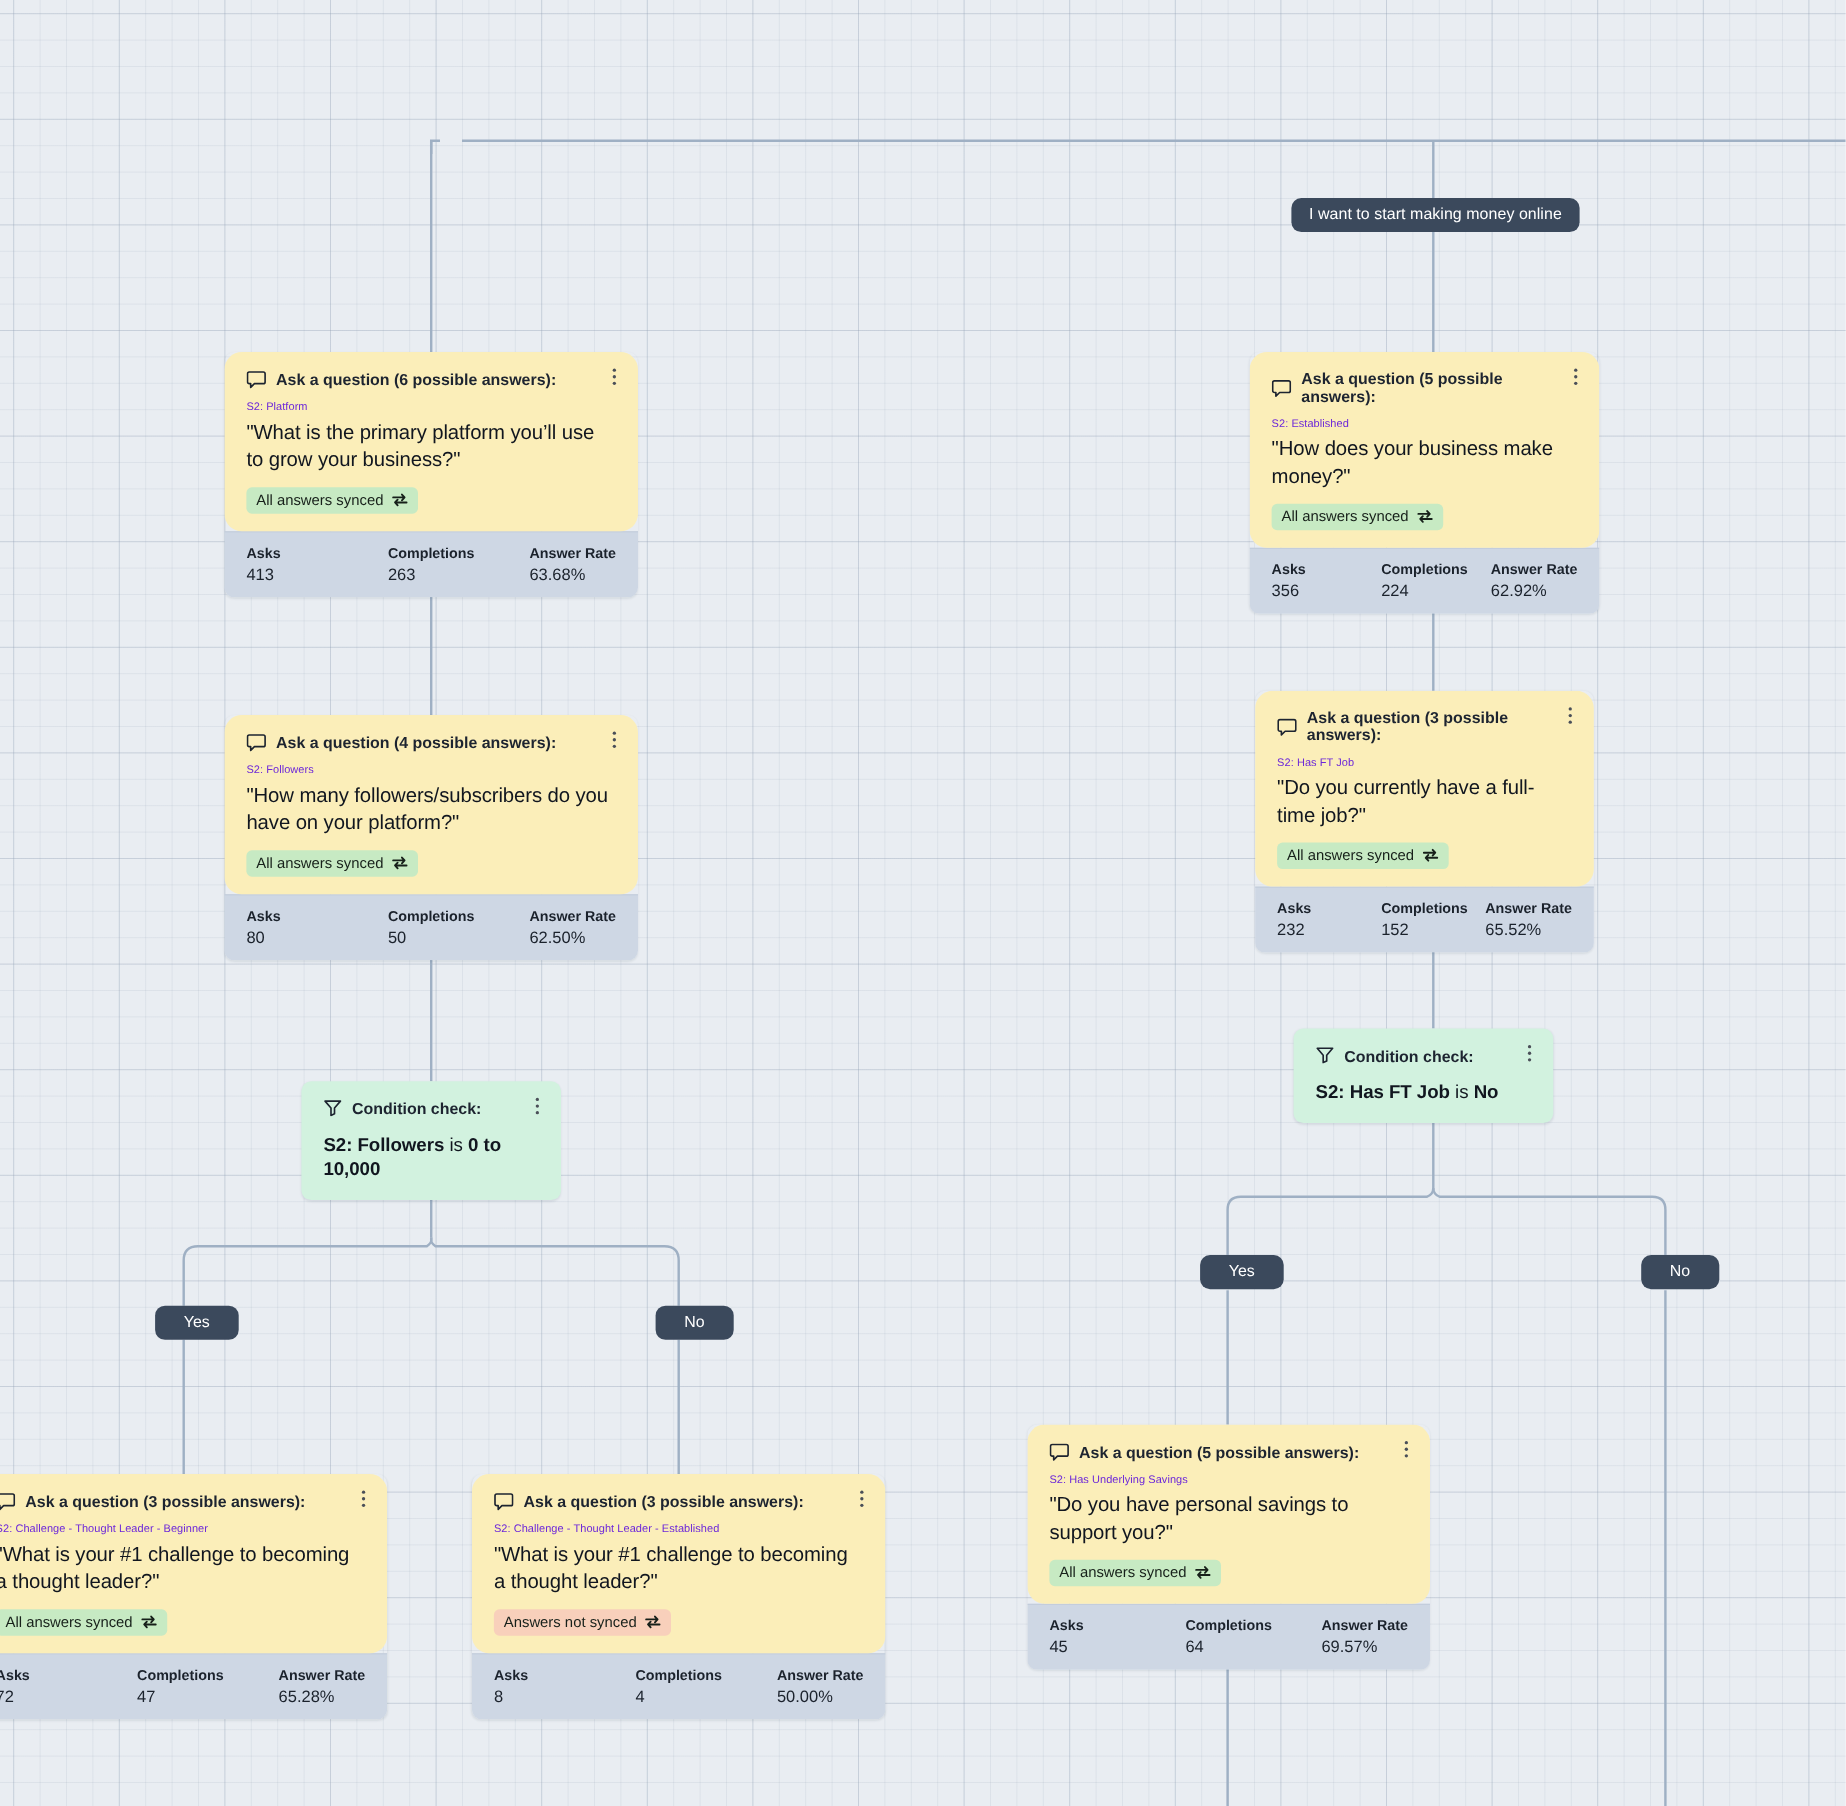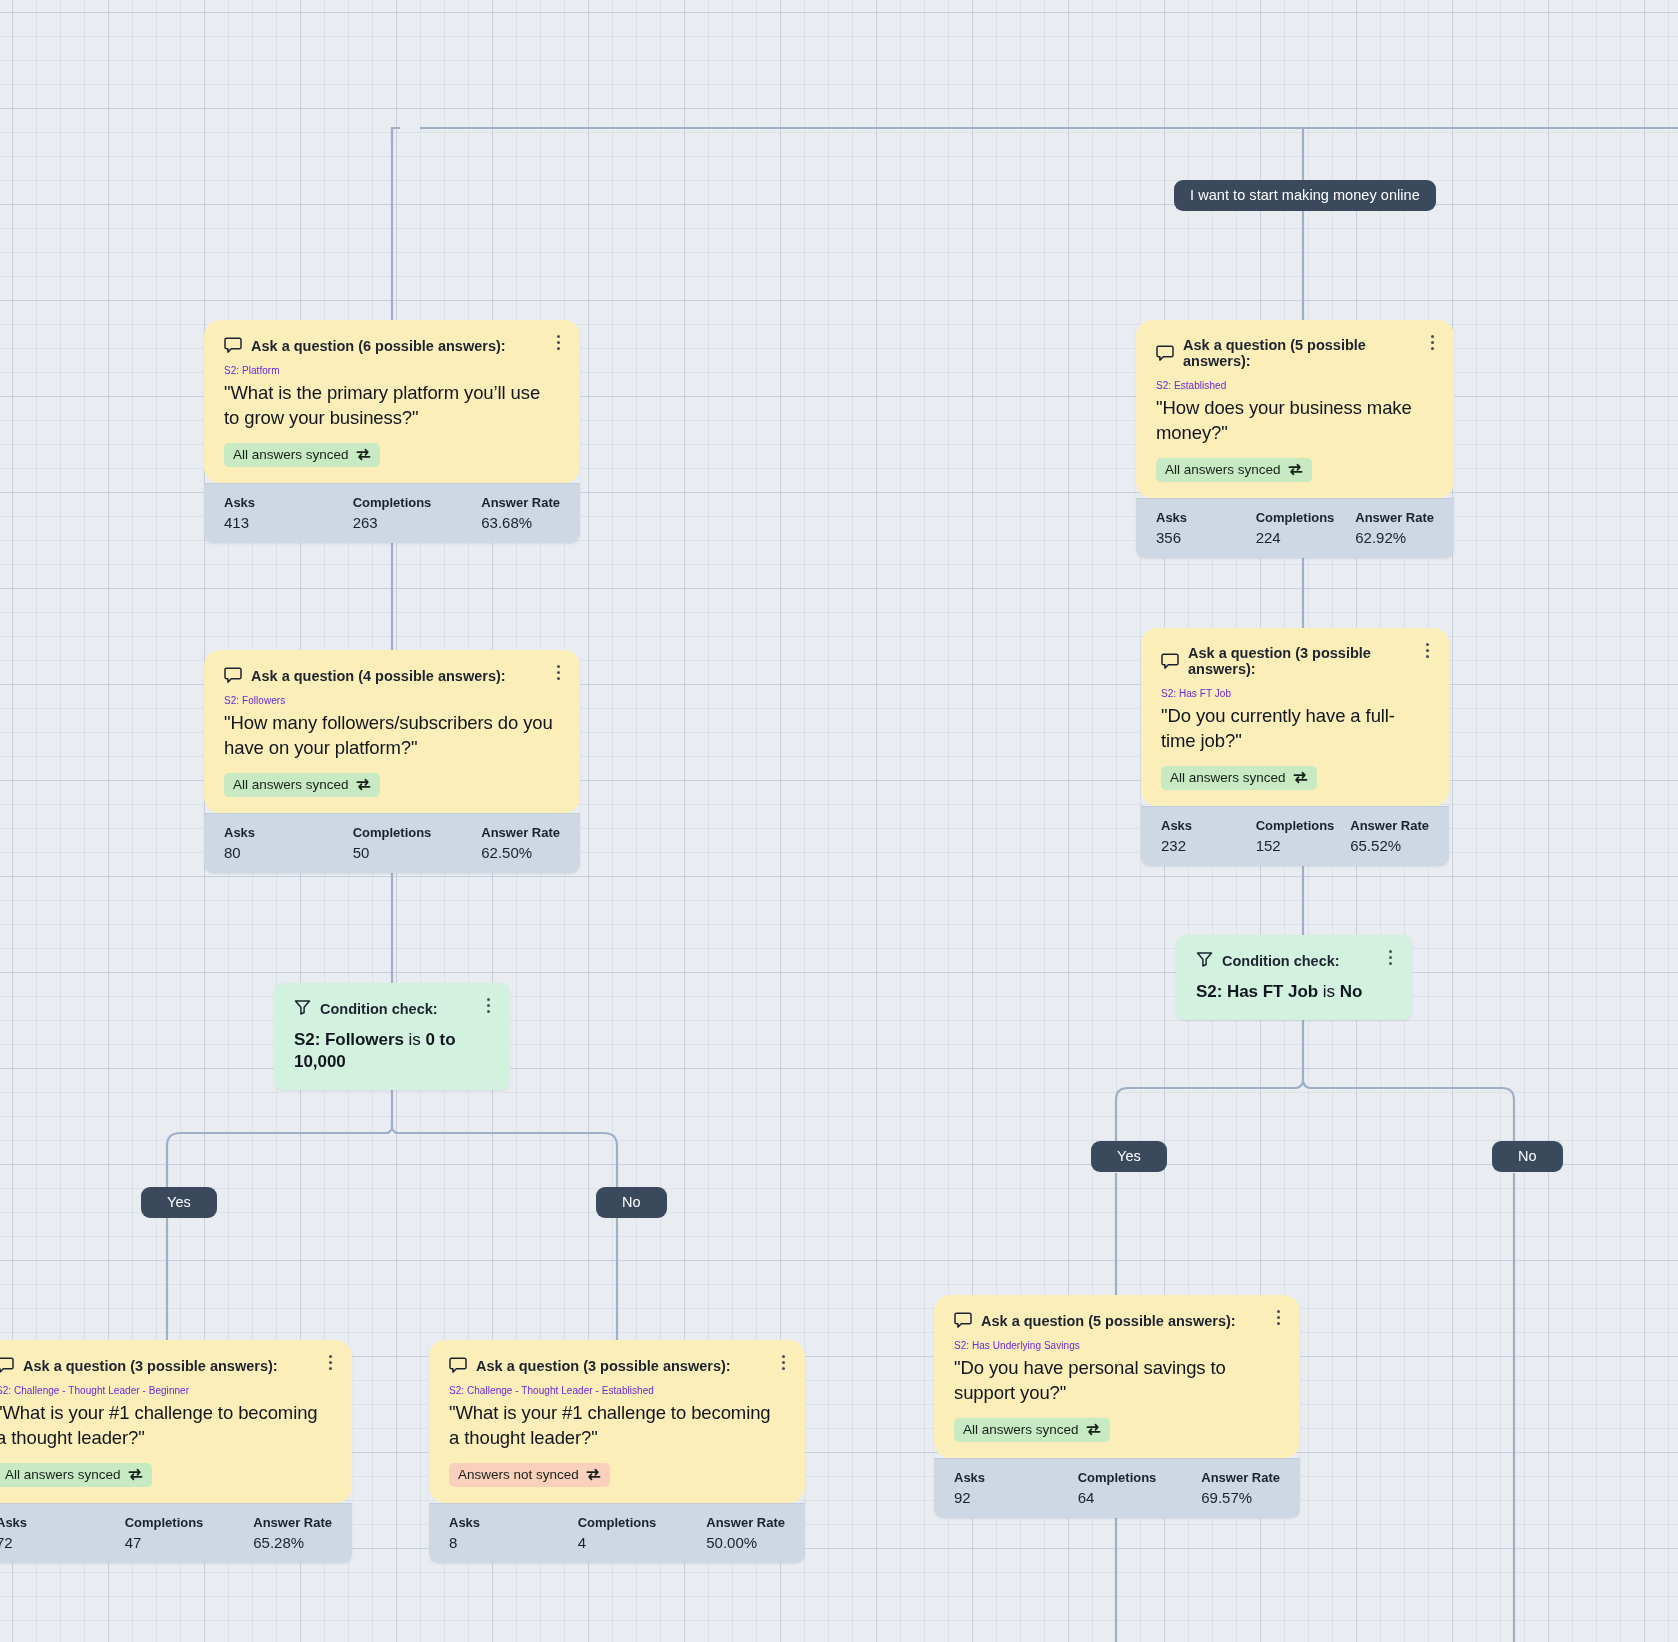--- a/index.html
+++ b/index.html
@@ -540,21 +540,21 @@
           <svg width="15" height="13" viewBox="0 0 15 13">
               <path d="M1.4 4.2h10.1M9.4 1.6l2.4 2.6-2.4 2.6" fill="none" stroke="#17201a" stroke-width="1.7" stroke-linecap="round" stroke-linejoin="round"></path>
               <path d="M13.6 8.8H3.5M5.5 6.2L3.1 8.8l2.4 2.6" fill="none" stroke="#17201a" stroke-width="1.7" stroke-linecap="round" stroke-linejoin="round"></path>
             </svg>
         </span>
       </div>
     </div>
     <div class="stats">
       <div class="stat">
         <div class="stat-label">Asks</div>
-        <div class="stat-value">92</div>
+        <div class="stat-value">45</div>
       </div>
       <div class="stat">
         <div class="stat-label">Completions</div>
         <div class="stat-value">64</div>
       </div>
       <div class="stat right">
         <div class="stat-label">Answer Rate</div>
         <div class="stat-value">69.57%</div>
       </div>
     </div>

